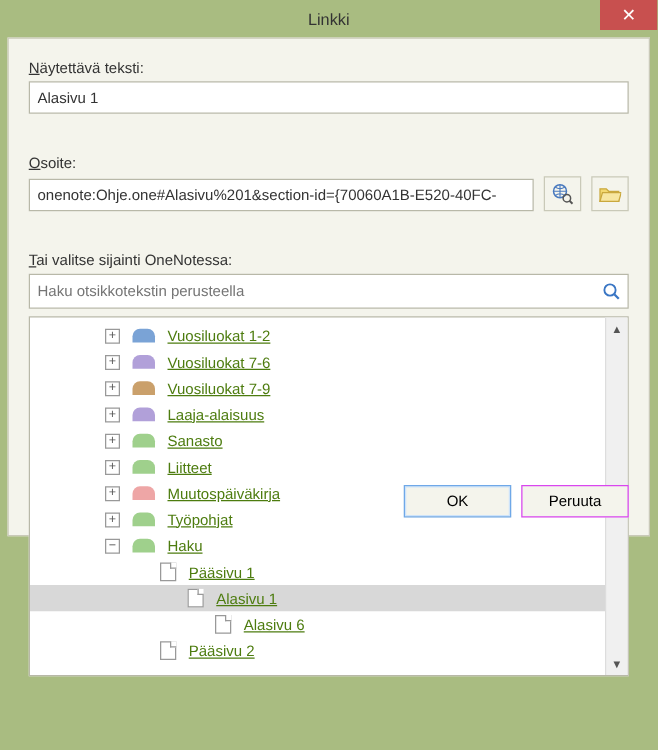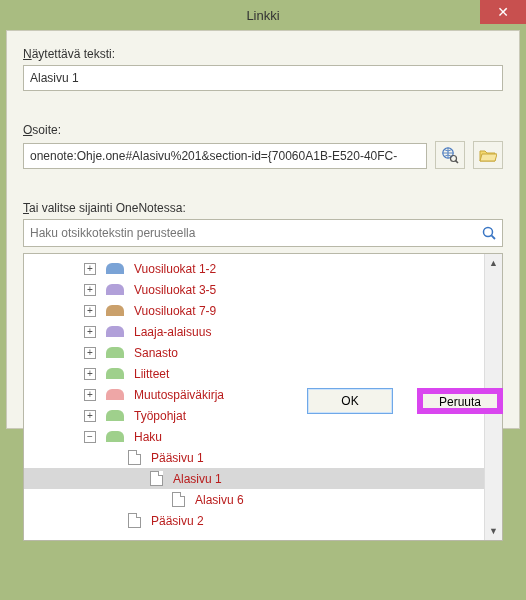--- a/index.html
+++ b/index.html
@@ -182,33 +182,34 @@
     position: absolute;
     right: -1px;
     top: -1px;
     width: 4px;
     height: 4px;
     background: #fff;
     border-left: 1px solid #999;
     border-bottom: 1px solid #999;
   }
   .tree-label {
-    color: #b91c1c;
+    color: #4d7c0f;
+    text-decoration: underline;
   }
   .button-row {
     position: absolute;
     bottom: 14px;
     right: 16px;
     display: flex;
-    gap: 24px;
+    gap: 8px;
   }
   .dlg-btn {
     width: 86px;
     height: 26px;
-    border: 6px solid #d946ef;
+    border: 1px solid #d946ef;
     background: #f4f4ec;
     font-family: inherit;
     font-size: 12px;
     cursor: pointer;
   }
   .dlg-btn.primary {
     border: 1px solid #6fa8e8;
     box-shadow: inset 0 0 0 1px #cde3fa;
   }
   .u { text-decoration: underline; }
@@ -269,21 +270,21 @@
         <div class="tree-row">
           <span style="display: inline-block; width: 52px;"></span>
           <span class="exp">+</span>
           <span class="tab-icon" style="background: rgb(122, 163, 214);"></span>
           <span class="tree-label">Vuosiluokat 1-2</span>
         </div>
         <div class="tree-row">
           <span style="display: inline-block; width: 52px;"></span>
           <span class="exp">+</span>
           <span class="tab-icon" style="background: rgb(177, 160, 217);"></span>
-          <span class="tree-label">Vuosiluokat 3-5</span>
+          <span class="tree-label">Vuosiluokat 7-6</span>
         </div>
         <div class="tree-row">
           <span style="display: inline-block; width: 52px;"></span>
           <span class="exp">+</span>
           <span class="tab-icon" style="background: rgb(202, 160, 107);"></span>
           <span class="tree-label">Vuosiluokat 7-9</span>
         </div>
         <div class="tree-row">
           <span style="display: inline-block; width: 52px;"></span>
           <span class="exp">+</span>

